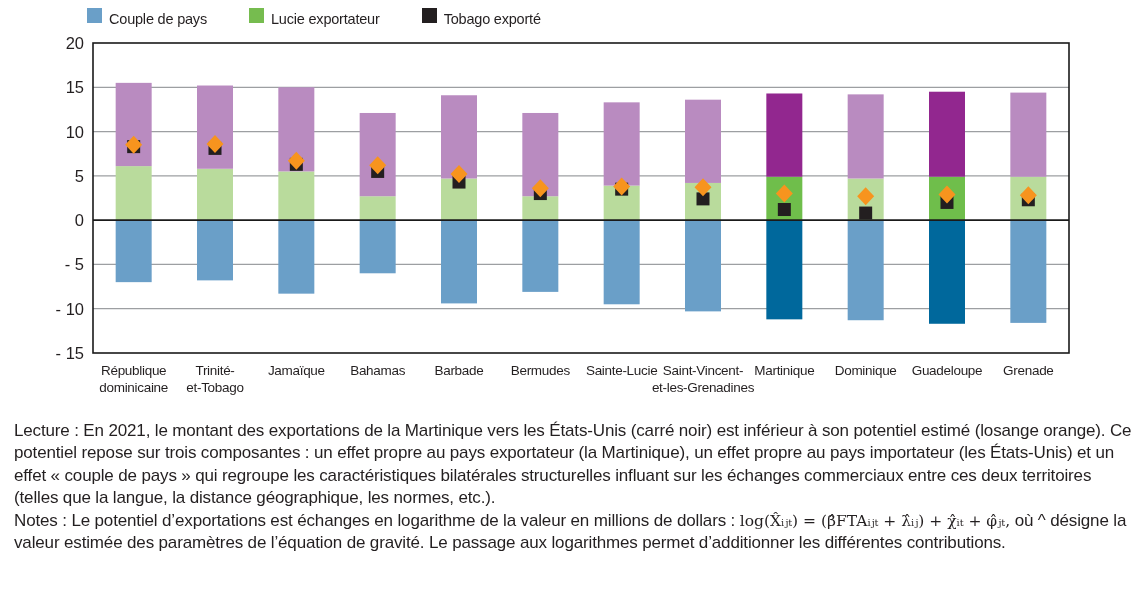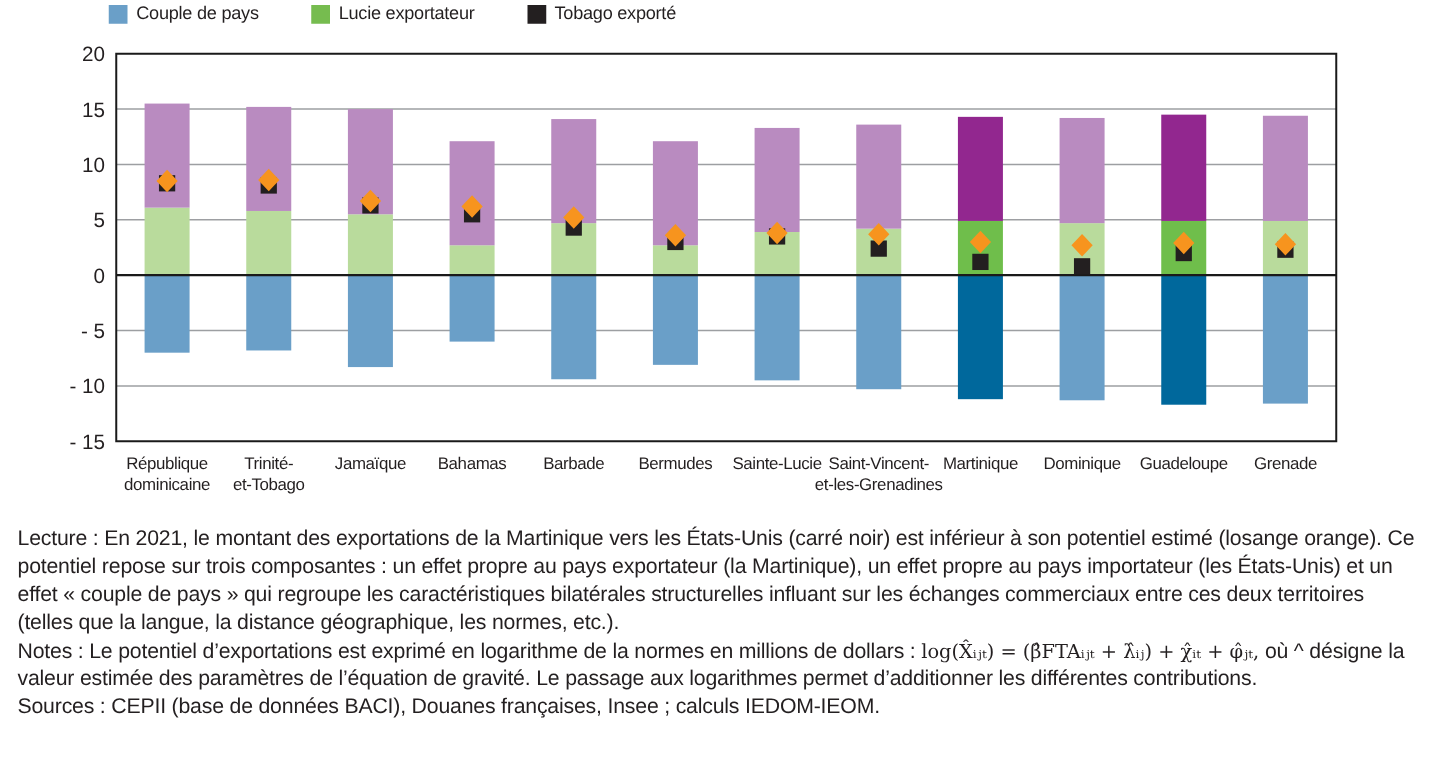--- a/index.html
+++ b/index.html
@@ -22,21 +22,21 @@
     top: 3px;
     display: flex;
     align-items: center;
     gap: 42px;
     white-space: nowrap;
   }
   .legend-item { display: flex; align-items: center; gap: 7px; }
   .swatch { display: inline-block; flex: 0 0 auto; }
   .swatch.square { width: 15px; height: 15px; }
   .swatch.diamond { width: 11px; height: 11px; transform: rotate(45deg); margin: 0 2px; }
-  .legend-label { font-size: 14.5px; letter-spacing: -0.2px; }
+  .legend-label { font-size: 14.5px; letter-spacing: -0.2px; margin-top: 8px; }
   #chart { position: absolute; left: 0; top: 0; }
   #chart text { font-family: "Liberation Sans", sans-serif; }
   .notes {
     position: absolute;
     left: 14px;
     top: 420px;
     width: 1122px;
     font-size: 17px;
     line-height: 22.4px;
     letter-spacing: -0.15px;
@@ -153,16 +153,15 @@
       <text x="621.6666666666666" y="375" text-anchor="middle" font-size="13.5" fill="#231F20" letter-spacing="-0.3">Sainte-Lucie</text>
       <text x="703" y="375" text-anchor="middle" font-size="13.5" fill="#231F20" letter-spacing="-0.3">Saint-Vincent-</text>
       <text x="703" y="392" text-anchor="middle" font-size="13.5" fill="#231F20" letter-spacing="-0.3">et-les-Grenadines</text>
       <text x="784.3333333333333" y="375" text-anchor="middle" font-size="13.5" fill="#231F20" letter-spacing="-0.3">Martinique</text>
       <text x="865.6666666666666" y="375" text-anchor="middle" font-size="13.5" fill="#231F20" letter-spacing="-0.3">Dominique</text>
       <text x="947" y="375" text-anchor="middle" font-size="13.5" fill="#231F20" letter-spacing="-0.3">Guadeloupe</text>
       <text x="1028.3333333333333" y="375" text-anchor="middle" font-size="13.5" fill="#231F20" letter-spacing="-0.3">Grenade</text>
     </svg>
   <div class="notes">
     <p>Lecture : En 2021, le montant des exportations de la Martinique vers les États-Unis (carré noir) est inférieur à son potentiel estimé (losange orange). Ce potentiel repose sur trois composantes : un effet propre au pays exportateur (la Martinique), un effet propre au pays importateur (les États-Unis) et un effet « couple de pays » qui regroupe les caractéristiques bilatérales structurelles influant sur les échanges commerciaux entre ces deux territoires (telles que la langue, la distance géographique, les normes, etc.).</p>
-    <p><span>Notes : Le potentiel d’exportations est exprimé en logarithme de la normes en millions de dollars : </span><span class="formula">log(X̂ᵢⱼₜ) = (β̂FTAᵢⱼₜ + λ̂ᵢⱼ) + χ̂ᵢₜ + φ̂ⱼₜ,</span><span> où ^ désigne la valeur estimée des paramètres de l’équation de gravité. Le passage aux logarithmes permet d’additionner les différentes contributions.</span></p>
-    <p>Sources : CEPII (base de données BACI), Douanes françaises, Insee ; calculs IEDOM-IEOM.</p>
+    <p><span>Notes : Le potentiel d’exportations est échanges en logarithme de la valeur en millions de dollars : </span><span class="formula">log(X̂ᵢⱼₜ) = (β̂FTAᵢⱼₜ + λ̂ᵢⱼ) + χ̂ᵢₜ + φ̂ⱼₜ,</span><span> où ^ désigne la valeur estimée des paramètres de l’équation de gravité. Le passage aux logarithmes permet d’additionner les différentes contributions.</span></p>
   </div>
 </div>
 
 </body></html>

